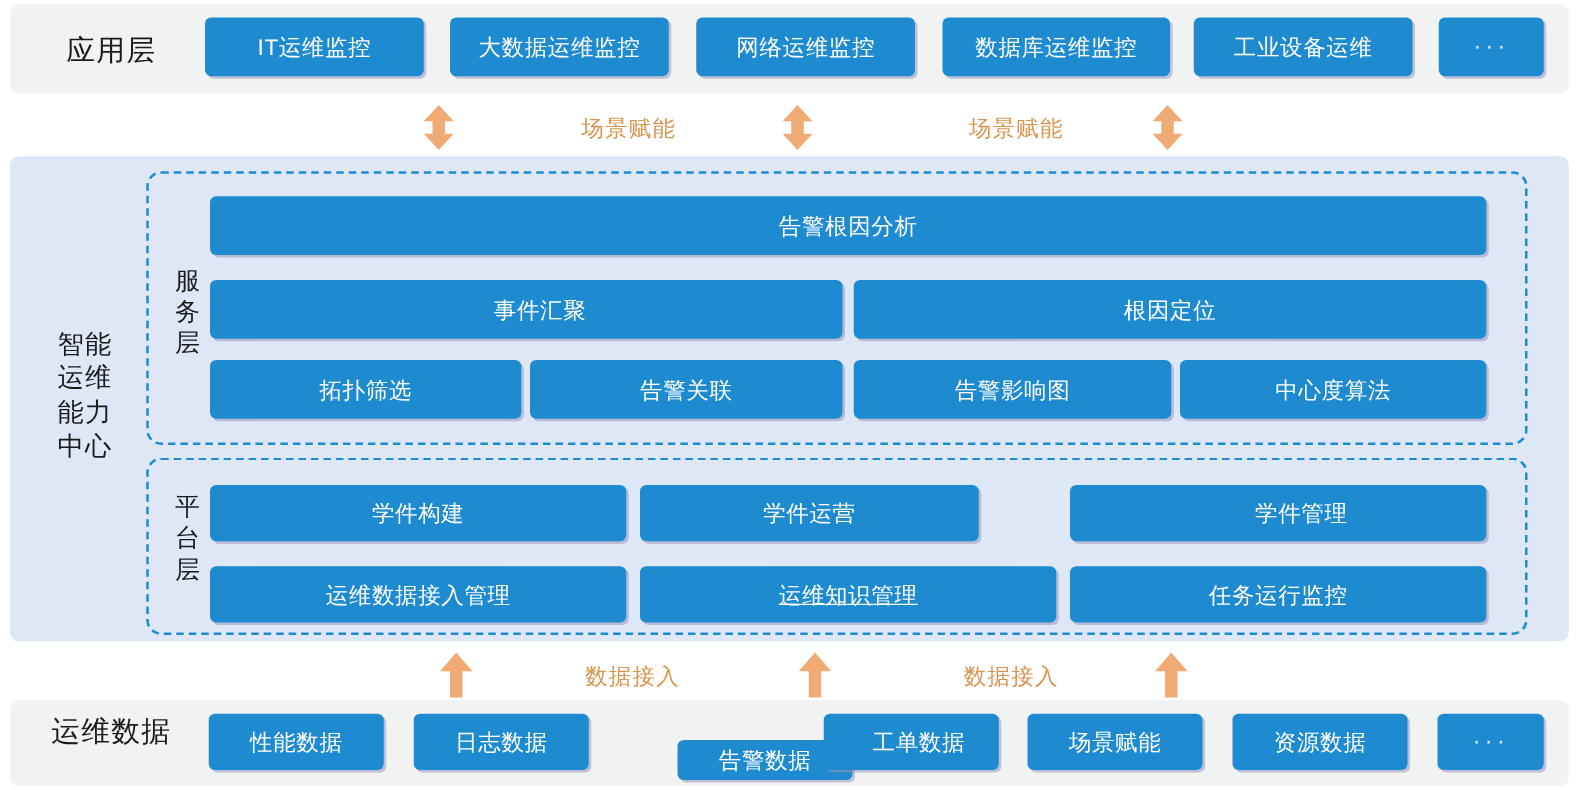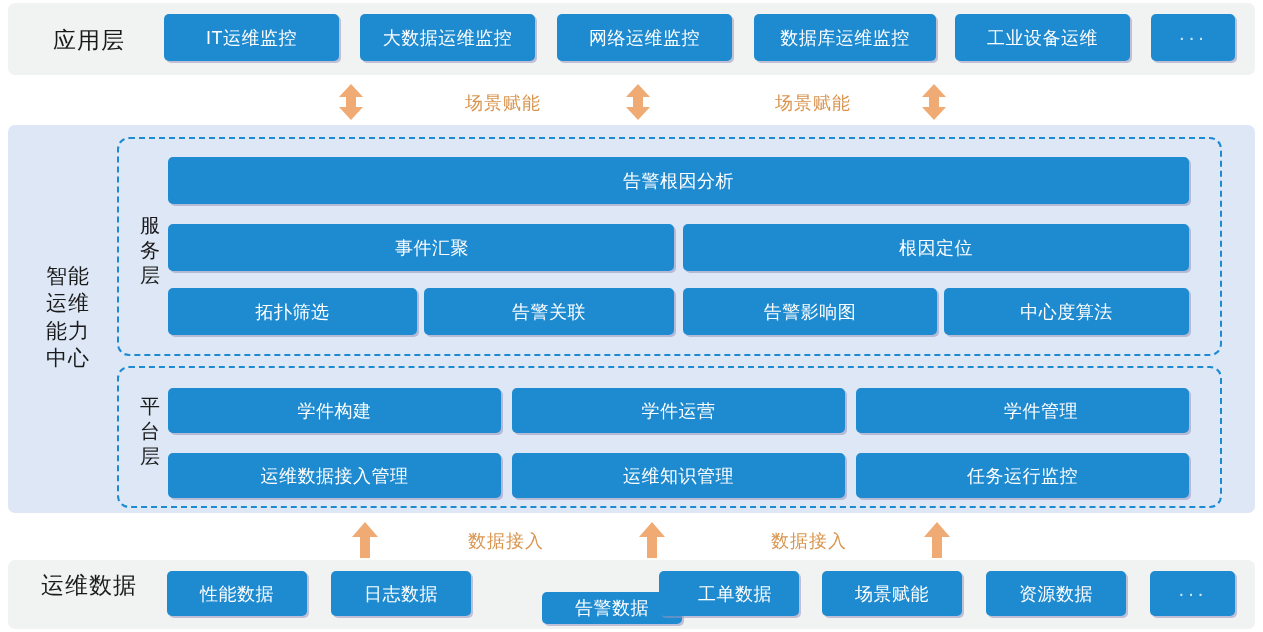--- a/index.html
+++ b/index.html
@@ -171,25 +171,25 @@
   <div class="bx" style="left:424px;top:288px;width:250px;height:47px;">告警关联</div>
   <div class="bx" style="left:683px;top:288px;width:254px;height:47px;">告警影响图</div>
   <div class="bx" style="left:944px;top:288px;width:245px;height:47px;">中心度算法</div>
 
   <div class="dashbox" id="platform-dash"></div>
   <div class="vlabel" id="platform-vlabel">平
 台
 层</div>
 
   <div class="bx" style="left:168px;top:388px;width:333px;height:45px;">学件构建</div>
-  <div class="bx" style="left:512px;top:388px;width:333px;height:45px;">学件运营</div>
+  <div class="bx" style="left:512px;top:388px;width:271px;height:45px;">学件运营</div>
   <div class="bx" style="left:856px;top:388px;width:333px;height:45px;padding-left:37px;">学件管理</div>
 
   <div class="bx" style="left:168px;top:453px;width:333px;height:45px;">运维数据接入管理</div>
-  <div class="bx" style="left:512px;top:453px;width:333px;height:45px;">运维知识管理</div>
+  <div class="bx" style="left:512px;top:453px;width:333px;height:45px;text-decoration:underline;">运维知识管理</div>
   <div class="bx" style="left:856px;top:453px;width:333px;height:45px;">任务运行监控</div>
 
   <div class="connector-row" id="conn-bottom">
     <div class="arrow" style="left:334px;">
       <svg width="30" height="38" viewBox="0 0 30 38" aria-hidden="true">
         <polygon points="15,1 28,16 20,16 20,37 10,37 10,16 2,16" fill="#efab73"></polygon>
       </svg>
     </div>
     <div class="conn-text" style="left:490px;">数据接入</div>
     <div class="arrow" style="left:621px;">

